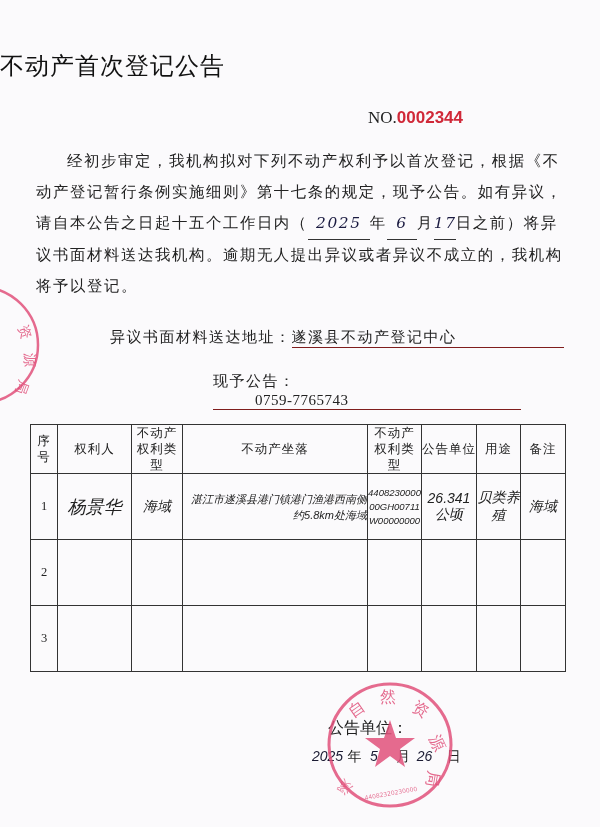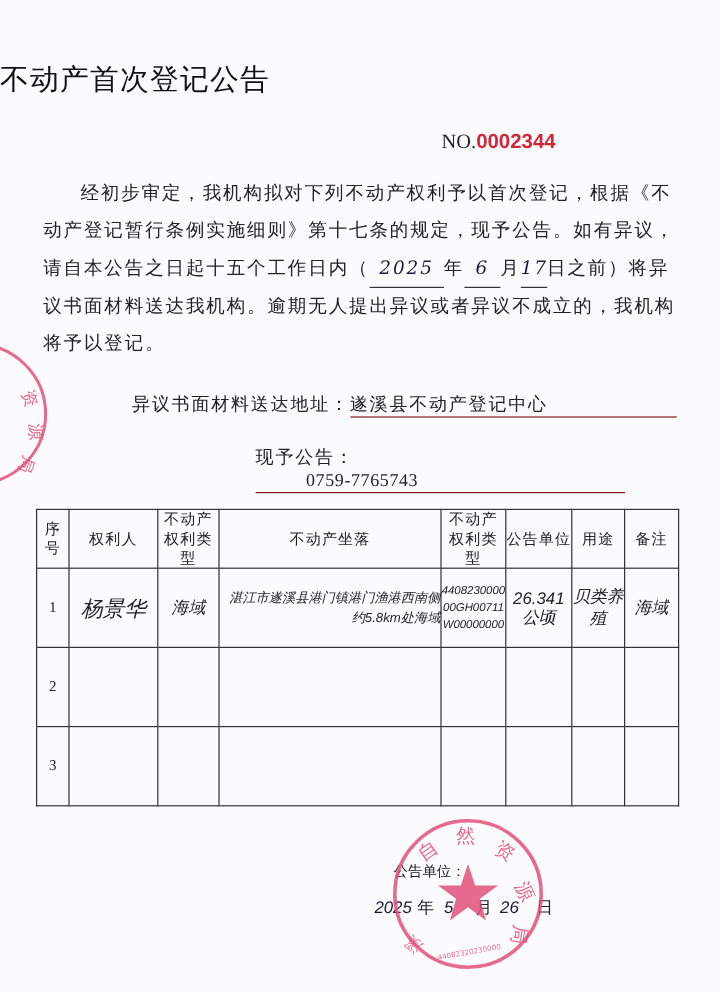--- a/index.html
+++ b/index.html
@@ -42,21 +42,21 @@
   }
   table.grid th { height: 47px; line-height: 16px; letter-spacing: 1px; }
   table.grid tr.r1 td { height: 65px; }
   table.grid tr.r2 td, table.grid tr.r3 td { height: 65px; }
   .seq { font-family: "Liberation Serif", serif; font-size: 13px; }
   .hand { font-family: Liberation Sans, sans-serif; font-style: italic; color: #1b1b33; }
   .hand.big { font-size: 18px; }
   .hand.mid { font-size: 14px; }
   .hand.sm { font-size: 11px; line-height: 16px; text-align: right; padding-left: 4px; }
   .hand.xs { font-size: 9.5px; line-height: 14px; }
-  .footer-label { position: absolute; left: 328px; top: 718px; font-size: 12px; color: #222; }
+  .footer-label { position: absolute; left: 328px; top: 718px; font-size: 16px; color: #222; }
   .footer-date { position: absolute; left: 312px; top: 748px; font-size: 14px; color: #222; }
   .footer-date .hand { font-size: 14px; }
   .stamp { position: absolute; pointer-events: none; }
 </style>
 </head>
 <body>
 
 <div class="title">不动产首次登记公告</div>
 
 <div class="serial"><span>NO.</span><span class="num">0002344</span></div>

